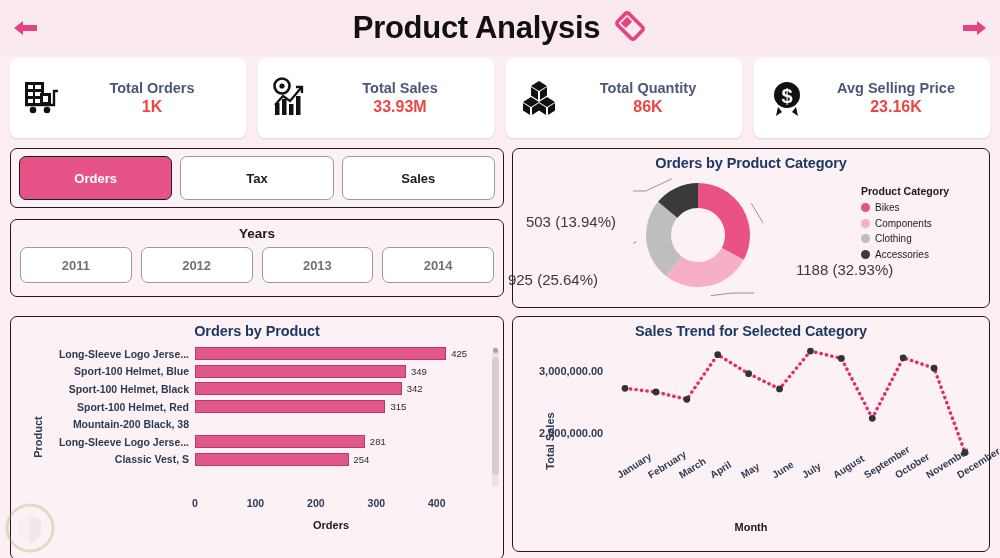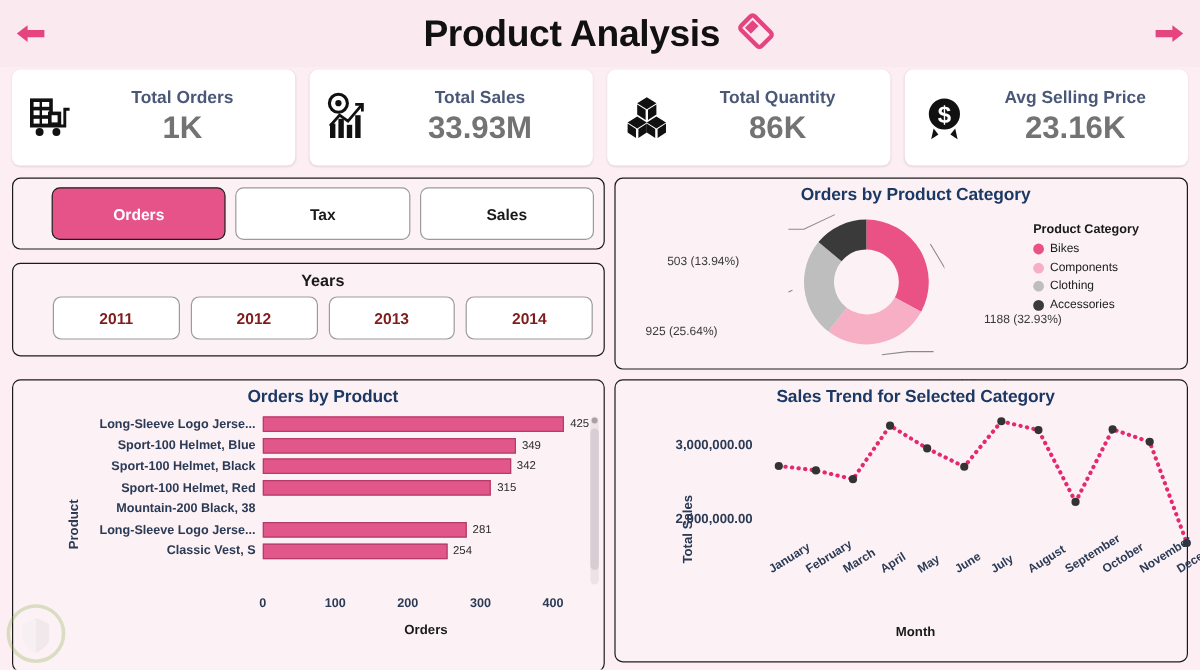--- a/index.html
+++ b/index.html
@@ -35,26 +35,26 @@
     display: flex; gap: 12px; padding: 0 10px;
   }
   .kpi-card {
     flex: 1; background: #FFFFFF; border-radius: 7px;
     display: flex; align-items: center; padding: 0 10px 0 8px; gap: 0;
     box-shadow: 0 1px 2px rgba(0,0,0,0.10);
   }
   .kpi-icon { width: 50px; height: 50px; flex: 0 0 50px; display: flex; align-items: center; justify-content: center; }
   .kpi-text { flex: 1; display: flex; flex-direction: column; align-items: center; justify-content: center; }
   .kpi-label { font-size: 14.5px; font-weight: bold; color: #4A5878; line-height: 1.25; }
-  .kpi-value { font-size: 26px; font-weight: bold; color: #737373; line-height: 1.2; }
+  .kpi-value { font-size: 16px; font-weight: bold; color: #ef4444; line-height: 1.2; }
 
   
   .panel {
     position: absolute; background: #FCF2F5;
-    border: 1.6px solid #1C1C1C; border-radius: 7px; padding-left: 24px;
+    border: 1.6px solid #1C1C1C; border-radius: 7px;
   }
   .panel-title {
     text-align: center; font-size: 14.5px; font-weight: bold; color: #1C3864;
     padding-top: 6px; letter-spacing: -0.1px;
   }
 
   
   #measure-panel { left: 10px; top: 148px; width: 494px; height: 60px; }
   .measure-row { display: flex; gap: 8px; padding: 7px 8px; height: 100%; }
   .mbtn {
@@ -64,28 +64,28 @@
   }
   .mbtn.active { background: #E55388; border: 1.6px solid #1C1C1C; color: #FFFFFF; }
 
   
   #years-panel { left: 10px; top: 219px; width: 494px; height: 78px; }
   .years-label { text-align: center; font-size: 13.5px; font-weight: bold; color: #1A1A1A; padding-top: 6px; }
   .years-row { display: flex; gap: 9px; padding: 6px 9px 0 9px; }
   .ybtn {
     flex: 1; height: 36px; border-radius: 7px; background: #FFFFFF;
     border: 1.3px solid #9B9B9B; display: flex; align-items: center; justify-content: center;
-    font-size: 13px; font-weight: bold; color: #7f1d1d; cursor: pointer;
+    font-size: 13px; font-weight: bold; color: #737373; cursor: pointer;
   }
 
   
   #donut-panel { left: 512px; top: 148px; width: 478px; height: 160px; }
   .donut-body { position: relative; width: 100%; height: 130px; }
   .donut-svg { position: absolute; left: 120px; top: 2px; }
-  .donut-cal { position: absolute; font-size: 10px; color: #3A3A3A; white-space: nowrap; }
+  .donut-cal { position: absolute; font-size: 15px; color: #3A3A3A; white-space: nowrap; }
   .legend { position: absolute; right: 10px; top: 14px; width: 118px; }
   .legend-title { font-size: 10.5px; font-weight: bold; color: #1A1A1A; margin-bottom: 5px; }
   .legend-item { display: flex; align-items: center; gap: 5px; margin-bottom: 4.5px; }
   .legend-dot { width: 9px; height: 9px; border-radius: 50%; flex: 0 0 9px; }
   .legend-label { font-size: 10px; color: #1A1A1A; }
 
   
   #bar-panel { left: 10px; top: 316px; width: 494px; height: 244px; }
   .bar-body { position: relative; width: 100%; height: 200px; }
   .axis-y-title {

